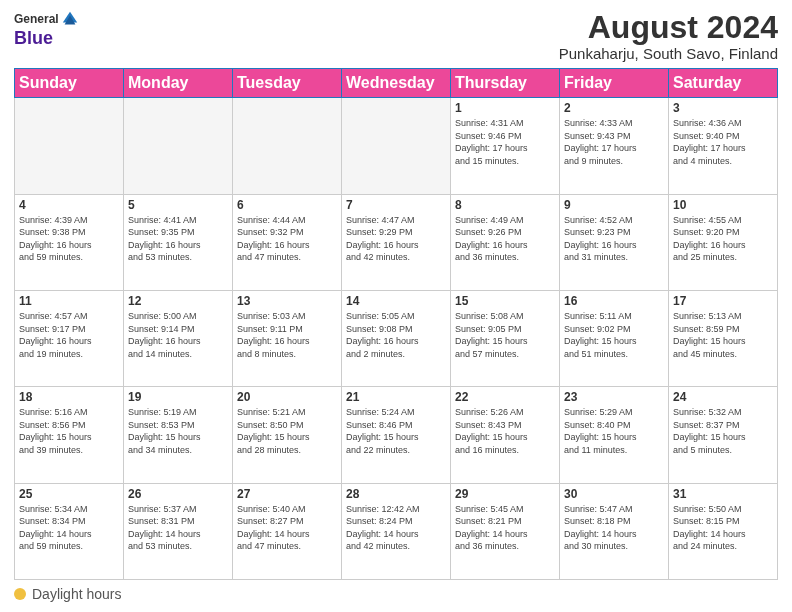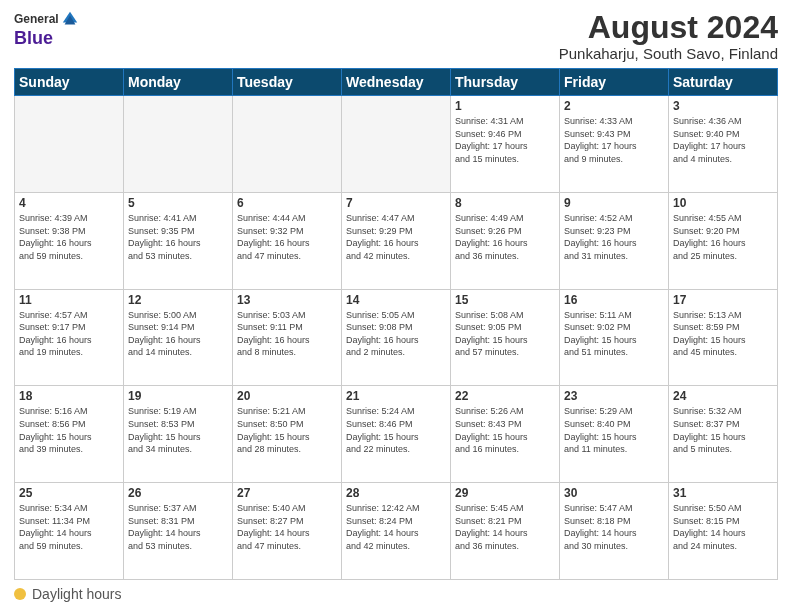--- a/index.html
+++ b/index.html
@@ -60,23 +60,23 @@
       font-size: 15px;
       color: #333;
     }
     .calendar {
       flex: 1;
       border-collapse: collapse;
       width: 100%;
       table-layout: fixed;
     }
     .calendar th {
-      background-color: #0c4a6e;
+      background-color: #ec4899;
       color: #fff;
-      font-size: 14px;
+      font-size: 16px;
       font-weight: bold;
       padding: 5px 4px;
       text-align: left;
       border: 1px solid #2176be;
     }
     .calendar td {
       border: 1px solid #ccc;
       vertical-align: top;
       padding: 3px 4px;
       font-size: 9.5px;
@@ -327,21 +327,21 @@
             <div class="day-info" style="white-space: pre-line;">Sunrise: 5:32 AM
 Sunset: 8:37 PM
 Daylight: 15 hours
 and 5 minutes.</div>
           </td>
         </tr>
         <tr>
           <td>
             <span class="day-number">25</span>
             <div class="day-info" style="white-space: pre-line;">Sunrise: 5:34 AM
-Sunset: 11:34 PM
+Sunset: 8:34 PM
 Daylight: 14 hours
 and 59 minutes.</div>
           </td>
           <td>
             <span class="day-number">26</span>
             <div class="day-info" style="white-space: pre-line;">Sunrise: 5:37 AM
 Sunset: 8:31 PM
 Daylight: 14 hours
 and 53 minutes.</div>
           </td>

